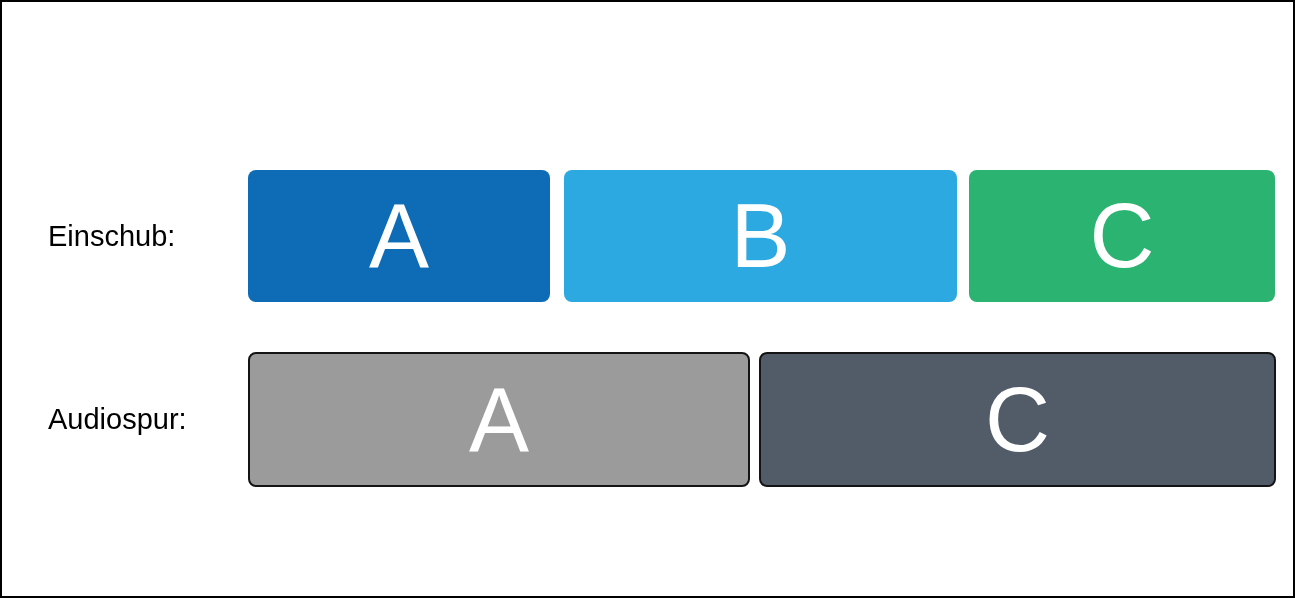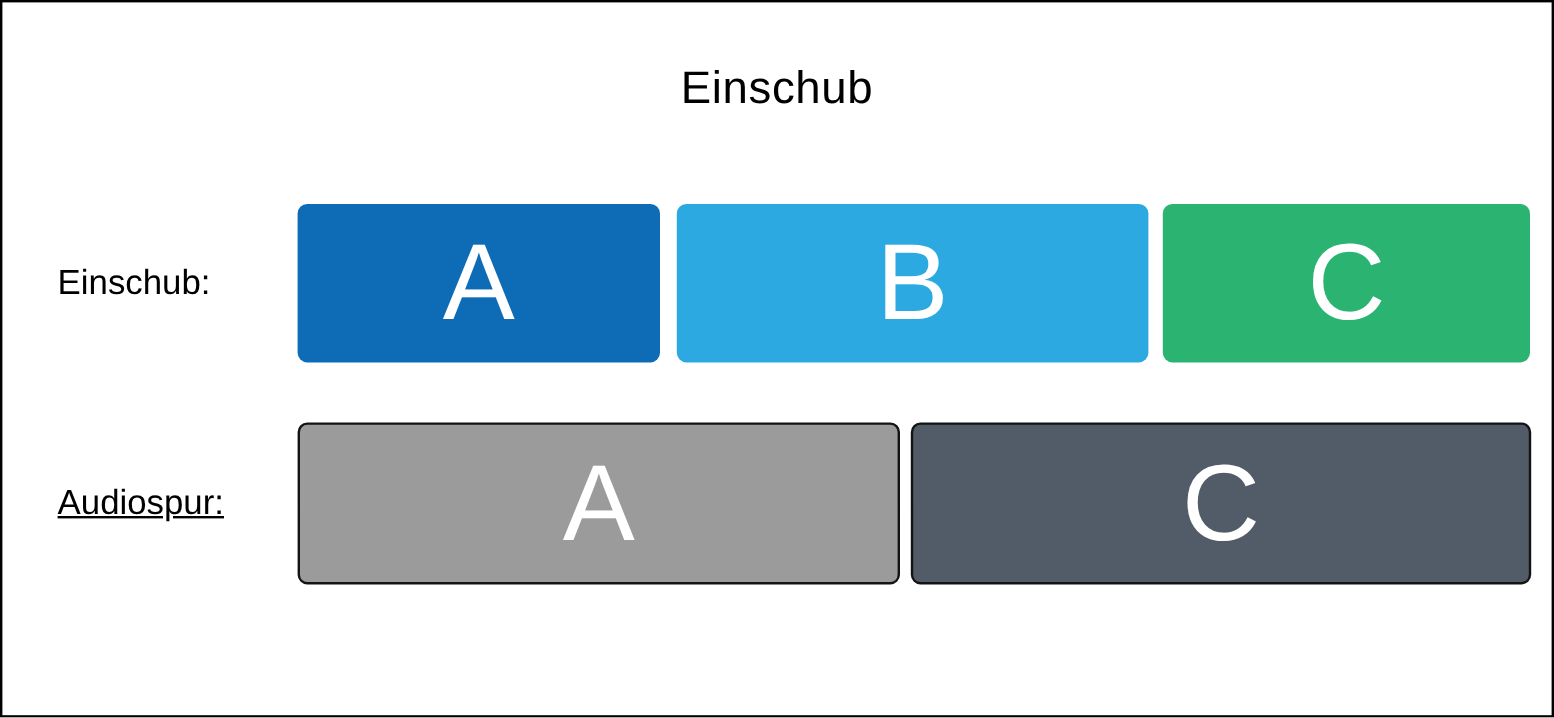--- a/index.html
+++ b/index.html
@@ -30,21 +30,21 @@
   }
   .row-label {
     position: absolute;
     left: 46px;
     display: flex;
     align-items: center;
     font-size: 29px;
     color: #000000;
   }
   .video-label { top: 168px; height: 132px; }
-  .audio-label { top: 350px; height: 135px; text-decoration: underline; }
+  .audio-label { top: 350px; height: 135px; }
   .clip {
     position: absolute;
     box-sizing: border-box;
     border-radius: 8px;
     display: flex;
     align-items: center;
     justify-content: center;
     color: #ffffff;
     font-size: 90px;
     font-weight: 300;
@@ -55,21 +55,20 @@
   .video-clip-c { left: 967px; top: 168px; width: 306px; height: 132px; }
   .audio-clip   { border: 2px solid #141414; }
   .audio-clip-a { left: 246px; top: 350px; width: 502px; height: 135px; }
   .audio-clip-c { left: 757px; top: 350px; width: 517px; height: 135px; }
 </style>
 </head>
 <body>
 
 <div class="canvas">
 
-  <div class="title">Einschub</div>
 
   <div class="row-label video-label">Einschub:</div>
 
   <div class="clip video-clip-a" style="background: rgb(13, 108, 181);">A</div>
 
   <div class="clip video-clip-b" style="background: rgb(43, 169, 224);">B</div>
 
   <div class="clip video-clip-c" style="background: rgb(43, 179, 114);">C</div>
 
   <div class="row-label audio-label">Audiospur:</div>

